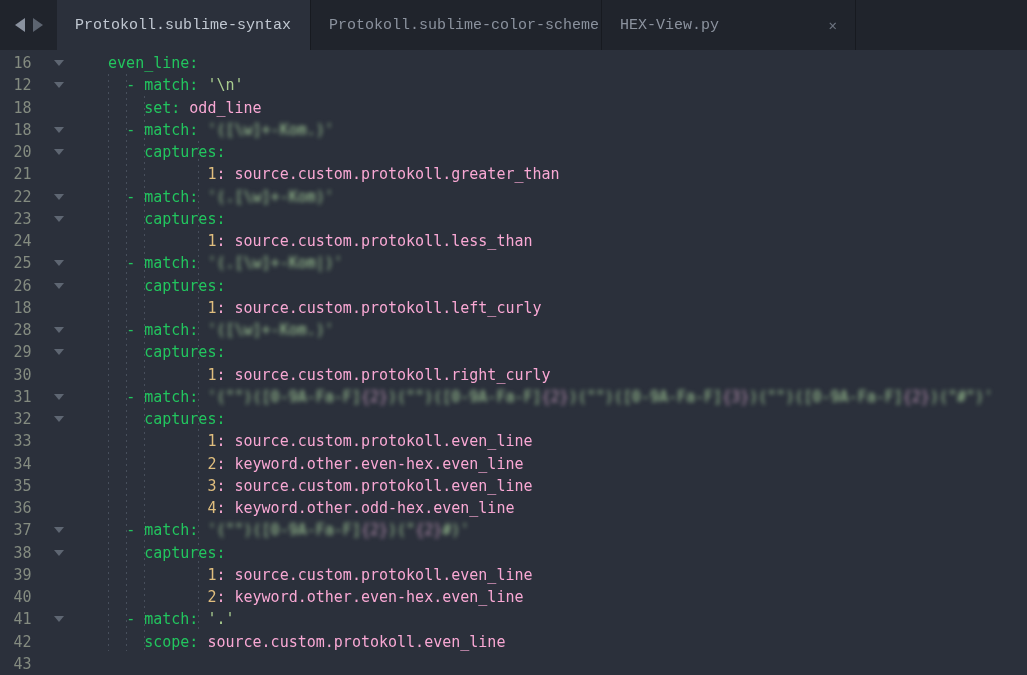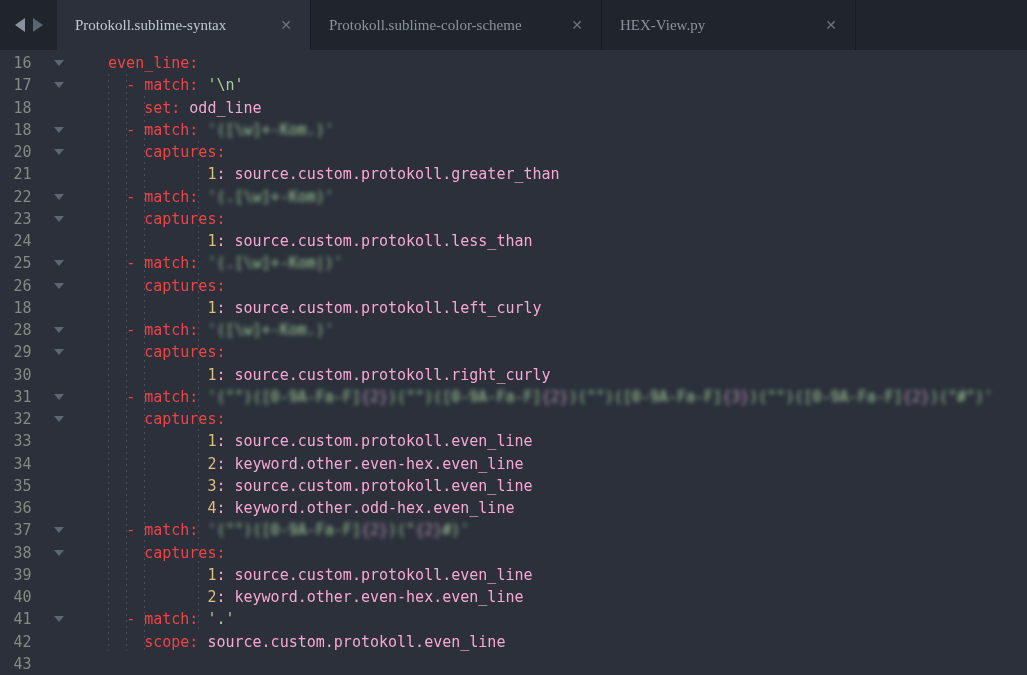--- a/index.html
+++ b/index.html
@@ -4,39 +4,39 @@
 <style>
   *{box-sizing:border-box;margin:0;padding:0}
   html,body{background:#1d2128}
   .window{width:1027px;height:675px;background:#2b303b;position:relative;overflow:hidden;font-family:"DejaVu Sans Mono",monospace}
   .tabbar{display:flex;height:50px;background:#20242c;align-items:stretch}
   .nav{width:57px;min-width:57px;display:flex;align-items:center;justify-content:center;gap:8px}
   .tri-left{width:0;height:0;border-top:7px solid transparent;border-bottom:7px solid transparent;border-right:10px solid #8a929f}
   .tri-right{width:0;height:0;border-top:7px solid transparent;border-bottom:7px solid transparent;border-left:10px solid #5c6470}
   .tabs{display:flex;flex:1}
   .tab{display:flex;align-items:center;justify-content:space-between;padding:0 18px;
-       font-family:Liberation Serif, serif;font-size:15px;color:#8b929e;
+       font-family:Liberation Mono, monospace;font-size:15px;color:#8b929e;
        border-right:1px solid #171a20;cursor:default;overflow:hidden;white-space:nowrap}
   .tab:nth-child(1){width:254px;min-width:254px}
   .tab:nth-child(2){width:291px;min-width:291px}
   .tab:nth-child(3){width:254px;min-width:254px}
   .tab.active{background:#2b303b;color:#c1c8d2}
   .tab .close{color:#6d7480;font-size:14px;margin-left:18px}
   .editor{position:absolute;top:50px;left:0;right:0;bottom:0;overflow:hidden;
           font-size:15px;line-height:22.25px;padding-top:2px}
   .guide{position:absolute;width:1px;
          background:repeating-linear-gradient(to bottom,rgba(128,140,156,.33) 0 2px,transparent 2px 6px)}
   .line{display:flex;white-space:pre;height:22.25px}
   .lnum{display:inline-block;width:45px;min-width:45px;text-align:center;color:#848b80}
   .foldc{display:inline-block;width:45px;min-width:45px;position:relative}
   .tri-down{position:absolute;left:9px;top:8px;width:0;height:0;
             border-left:5px solid transparent;border-right:5px solid transparent;border-top:6px solid #5e6672}
   .code{flex:none}
   .tk-t{color:#f9a8d4}
-  .tk-k{color:#ef4444}
+  .tk-k{color:#22c55e}
   .tk-s{color:#a9cd8f}
   .tk-n{color:#e0be7e}
   .tk-b{color:#9fc794;display:inline-block;filter:blur(2px)}
   .tk-bp{color:#b48ead;display:inline-block;filter:blur(2px)}
 </style>
 </head>
 <body>
 
 <div class="window">
 
@@ -61,21 +61,21 @@
       </div>
   </div>
 
   <div class="editor">
     <div class="guide" style="left:108px;top:24px;bottom:24px"></div>
     <div class="guide" style="left:126px;top:24px;bottom:24px"></div>
     <div class="guide" style="left:144px;top:46px;bottom:24px"></div>
     <div class="guide" style="left:198px;top:91px;bottom:46px"></div>
     <div>
         <div class="line"><span class="lnum">16</span><span class="foldc"><span class="tri-down"></span></span><span class="code"><span class="tk-t">  </span><span class="tk-k">even_line:</span></span></div>
-        <div class="line"><span class="lnum">17</span><span class="foldc"><span class="tri-down"></span></span><span class="code"><span class="tk-t">    </span><span class="tk-k">- match: </span><span class="tk-s">'\n'</span></span></div>
+        <div class="line"><span class="lnum">12</span><span class="foldc"><span class="tri-down"></span></span><span class="code"><span class="tk-t">    </span><span class="tk-k">- match: </span><span class="tk-s">'\n'</span></span></div>
         <div class="line"><span class="lnum">18</span><span class="foldc"></span><span class="code"><span class="tk-t">      </span><span class="tk-k">set: </span><span class="tk-t">odd_line</span></span></div>
         <div class="line"><span class="lnum">18</span><span class="foldc"><span class="tri-down"></span></span><span class="code"><span class="tk-t">    </span><span class="tk-k">- match: </span><span class="tk-b">'([\w]+-Kom.)'</span></span></div>
         <div class="line"><span class="lnum">20</span><span class="foldc"><span class="tri-down"></span></span><span class="code"><span class="tk-t">      </span><span class="tk-k">captures:</span></span></div>
         <div class="line"><span class="lnum">21</span><span class="foldc"></span><span class="code"><span class="tk-t">             </span><span class="tk-n">1</span><span class="tk-t">: source.custom.protokoll.greater_than</span></span></div>
         <div class="line"><span class="lnum">22</span><span class="foldc"><span class="tri-down"></span></span><span class="code"><span class="tk-t">    </span><span class="tk-k">- match: </span><span class="tk-b">'(.[\w]+-Kom)'</span></span></div>
         <div class="line"><span class="lnum">23</span><span class="foldc"><span class="tri-down"></span></span><span class="code"><span class="tk-t">      </span><span class="tk-k">captures:</span></span></div>
         <div class="line"><span class="lnum">24</span><span class="foldc"></span><span class="code"><span class="tk-t">             </span><span class="tk-n">1</span><span class="tk-t">: source.custom.protokoll.less_than</span></span></div>
         <div class="line"><span class="lnum">25</span><span class="foldc"><span class="tri-down"></span></span><span class="code"><span class="tk-t">    </span><span class="tk-k">- match: </span><span class="tk-b">'(.[\w]+-Kom|)'</span></span></div>
         <div class="line"><span class="lnum">26</span><span class="foldc"><span class="tri-down"></span></span><span class="code"><span class="tk-t">      </span><span class="tk-k">captures:</span></span></div>
         <div class="line"><span class="lnum">18</span><span class="foldc"></span><span class="code"><span class="tk-t">             </span><span class="tk-n">1</span><span class="tk-t">: source.custom.protokoll.left_curly</span></span></div>

